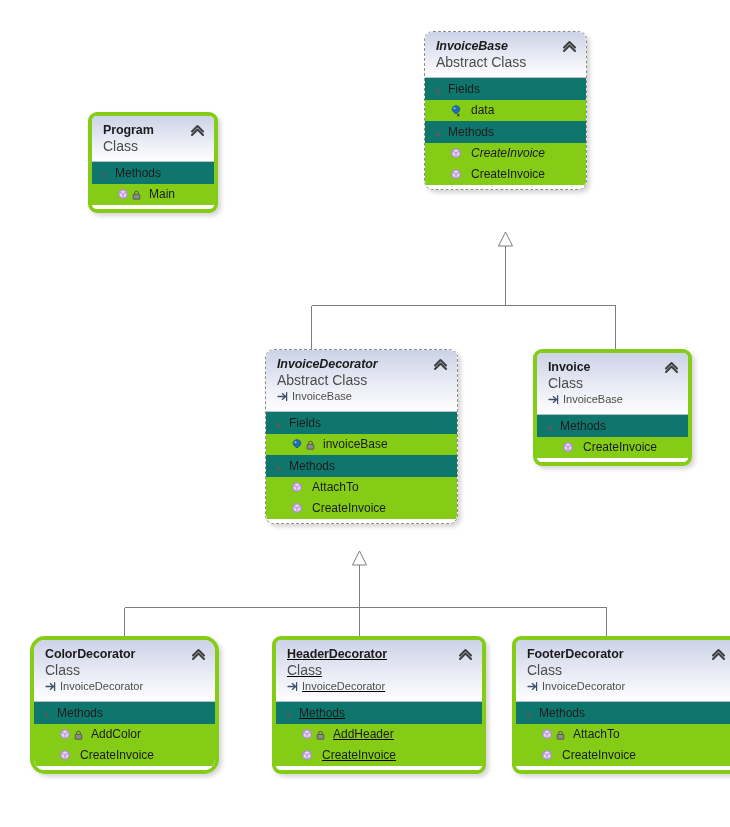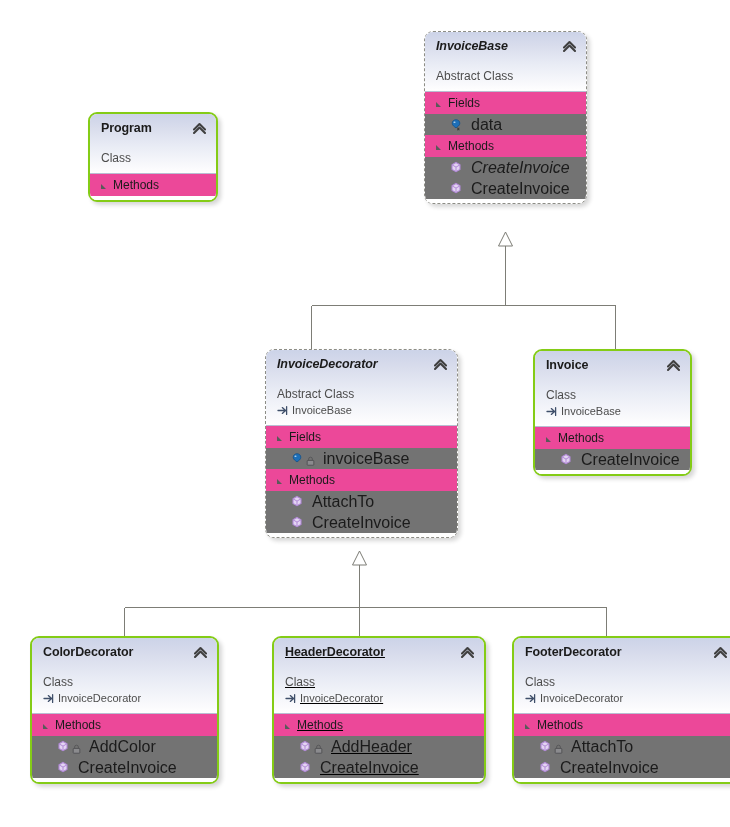--- a/index.html
+++ b/index.html
@@ -30,42 +30,42 @@
 
   
   .uml-class {
     position: absolute;
     box-sizing: border-box;
     border-radius: 9px;
     background: #ffffff;
     box-shadow: 3px 3px 4px rgba(0,0,0,0.16);
     overflow: hidden;
   }
-  .uml-class.solid  { border: 2px solid #84cc16; }
+  .uml-class.solid  { border: 4px solid #84cc16; }
   .uml-class.dashed { border: 1px dashed #8d8d86; }
 
   .uml-header {
     position: relative;
     padding: 7px 10px 7px 11px;
     background: linear-gradient(to bottom, #ccd3e8 0%, #d8dcec 22%, #e9ecf5 55%, #fbfbfd 92%, #ffffff 100%);
     border-bottom: 1px solid #b9bed2;
   }
   .uml-title {
     font-size: 12.5px;
     font-weight: bold;
     color: #1b1b1b;
     line-height: 15px;
     letter-spacing: -0.1px;
   }
   .uml-title.italic { font-style: italic; }
   .uml-stereotype {
-    font-size: 12px;
+    font-size: 14px;
     color: #4c4c4c;
     line-height: 15px;
-    margin-top: 15px;
+    margin-top: 1px;
   }
   .uml-base {
     font-size: 11px;
     color: #4c4c4c;
     line-height: 15px;
     margin-top: 1px;
     display: flex;
     align-items: center;
     gap: 4px;
   }
@@ -78,42 +78,42 @@
     height: 13px;
   }
 
   
   .uml-body { background: #ffffff; }
   .compartment-head {
     display: flex;
     align-items: center;
     gap: 7px;
     padding: 3px 10px 3px 11px;
-    background: #ec4899;
+    background: #0f766e;
     font-size: 12px;
     color: #1b1b1b;
     line-height: 16px;
   }
   .tri {
     width: 0; height: 0;
     border-left: 5px solid #5a5a5a;
     border-top: 5px solid transparent;
     border-bottom: 0 solid transparent;
     transform: rotate(0deg);
     margin-top: 2px;
   }
   .member {
     display: flex;
     align-items: center;
     gap: 8px;
     padding: 2px 10px 2px 24px;
-    font-size: 16px;
+    font-size: 12px;
     color: #1b1b1b;
     line-height: 17px;
-    background: #737373;
+    background: #84cc16;
   }
   .member.italic .mlabel { font-style: italic; }
   .mico { width: 14px; height: 14px; flex: 0 0 14px; position: relative; }
 
   .spacer { height: 4px; background: #ffffff; }
 </style>
 </head>
 <body>
 
 <div id="canvas">
@@ -136,20 +136,35 @@
       <div class="uml-stereotype">Class</div>
       <svg class="chev" viewBox="0 0 15 13">
         <path d="M2 7.5 L7.5 2 L13 7.5" fill="none" stroke="#3f3f3f" stroke-width="2.1" stroke-linecap="round" stroke-linejoin="round"></path>
         <path d="M2 11 L7.5 5.5 L13 11" fill="none" stroke="#3f3f3f" stroke-width="2.1" stroke-linecap="round" stroke-linejoin="round"></path>
       </svg>
     </div>
     <div class="uml-body">
       <div class="compartment-head">
         <span class="tri"></span>
         <span>Methods</span>
+      </div>
+      <div class="member">
+        <span class="mico">
+          <svg viewBox="0 0 14 14" width="14" height="14">
+            <path d="M7 1.5 L11 3.8 L11 8.4 L7 10.7 L3 8.4 L3 3.8 Z" fill="#e3d4f2" stroke="#b189d6" stroke-width="1.1"></path>
+            <path d="M3 3.8 L7 6.1 L11 3.8 M7 6.1 L7 10.7" fill="none" stroke="#b189d6" stroke-width="1"></path>
+          </svg>
+        </span>
+        <span class="mico" style="width:9px;flex:0 0 9px;margin-left:-6px;">
+          <svg viewBox="0 0 9 10" width="9" height="10">
+            <path d="M2.6 4.4 V3.1 a1.9 1.9 0 0 1 3.8 0 V4.4" fill="none" stroke="#58585a" stroke-width="1"></path>
+            <rect x="1.2" y="4.4" width="6.6" height="4.8" rx="0.6" fill="#8b8b8e" stroke="#4a4a4c" stroke-width="0.8"></rect>
+          </svg>
+        </span>
+        <span class="mlabel">Main</span>
       </div>
       <div class="spacer"></div>
     </div>
   </div>
 
   <div class="uml-class dashed" style="left:424px; top:31px; width:163px;">
     <div class="uml-header">
       <div class="uml-title italic">InvoiceBase</div>
       <div class="uml-stereotype">Abstract Class</div>
       <svg class="chev" viewBox="0 0 15 13">
@@ -285,21 +300,21 @@
             <path d="M7 1.5 L11 3.8 L11 8.4 L7 10.7 L3 8.4 L3 3.8 Z" fill="#e3d4f2" stroke="#b189d6" stroke-width="1.1"></path>
             <path d="M3 3.8 L7 6.1 L11 3.8 M7 6.1 L7 10.7" fill="none" stroke="#b189d6" stroke-width="1"></path>
           </svg>
         </span>
         <span class="mlabel">CreateInvoice</span>
       </div>
       <div class="spacer"></div>
     </div>
   </div>
 
-  <div class="uml-class solid" style="left:30px; top:636px; width:189px;">
+  <div class="uml-class solid" style="left:30px; top:636px; width:189px;border-radius:15px;">
     <div class="uml-header">
       <div class="uml-title">ColorDecorator</div>
       <div class="uml-stereotype">Class</div>
       <div class="uml-base">
         <svg width="11" height="11" viewBox="0 0 11 11">
           <path d="M1 5.5 H7.5 M5.3 2.6 L8.6 5.5 L5.3 8.4 M9.6 1.6 V9.4" fill="none" stroke="#3f4f6a" stroke-width="1.3" stroke-linecap="round" stroke-linejoin="round"></path>
         </svg>
         <span>InvoiceDecorator</span>
       </div>
       <svg class="chev" viewBox="0 0 15 13">

